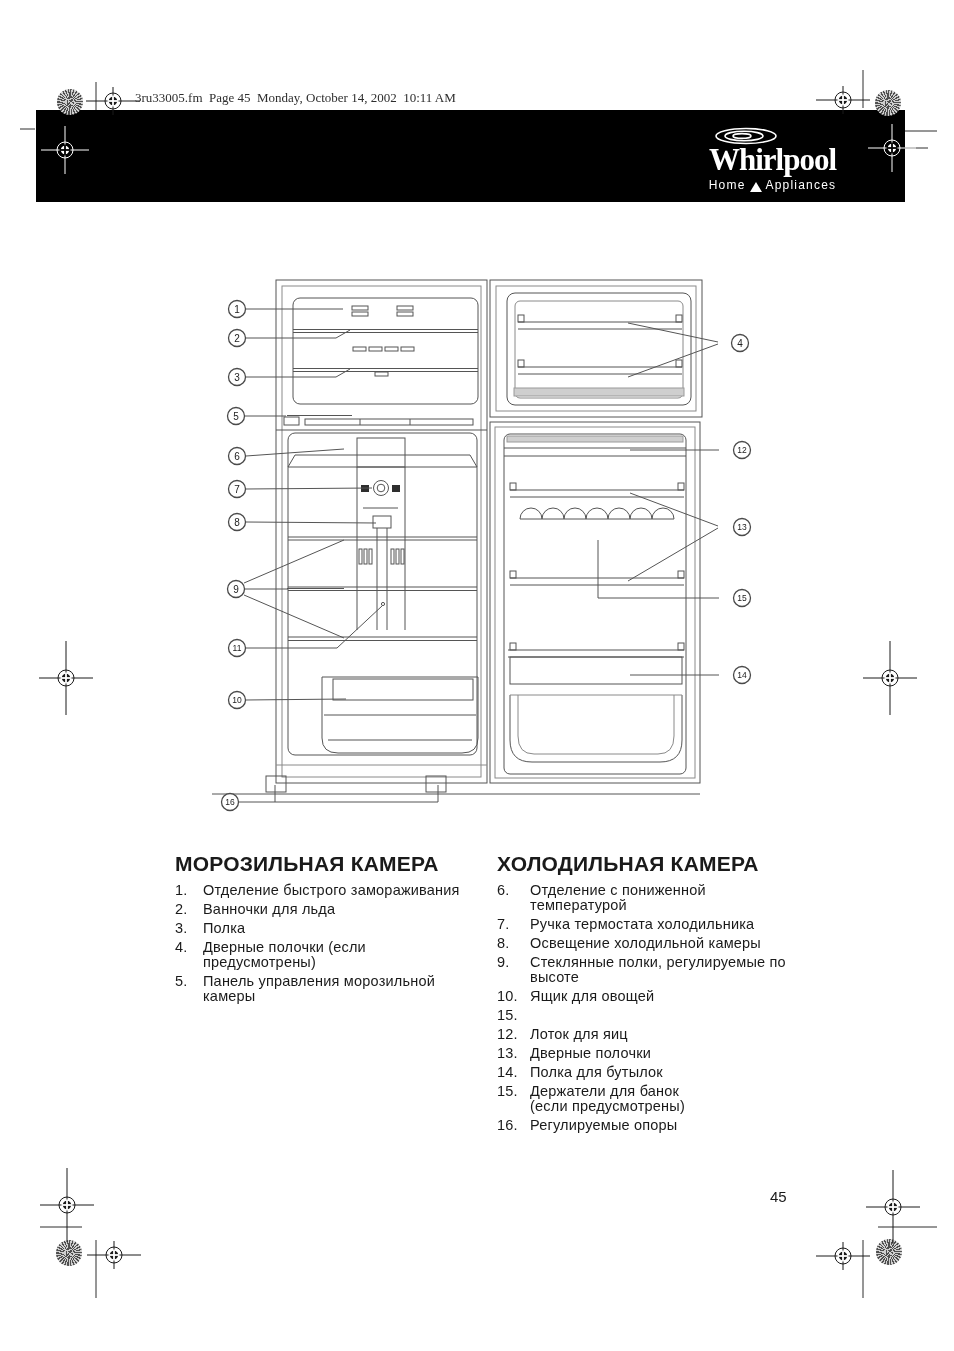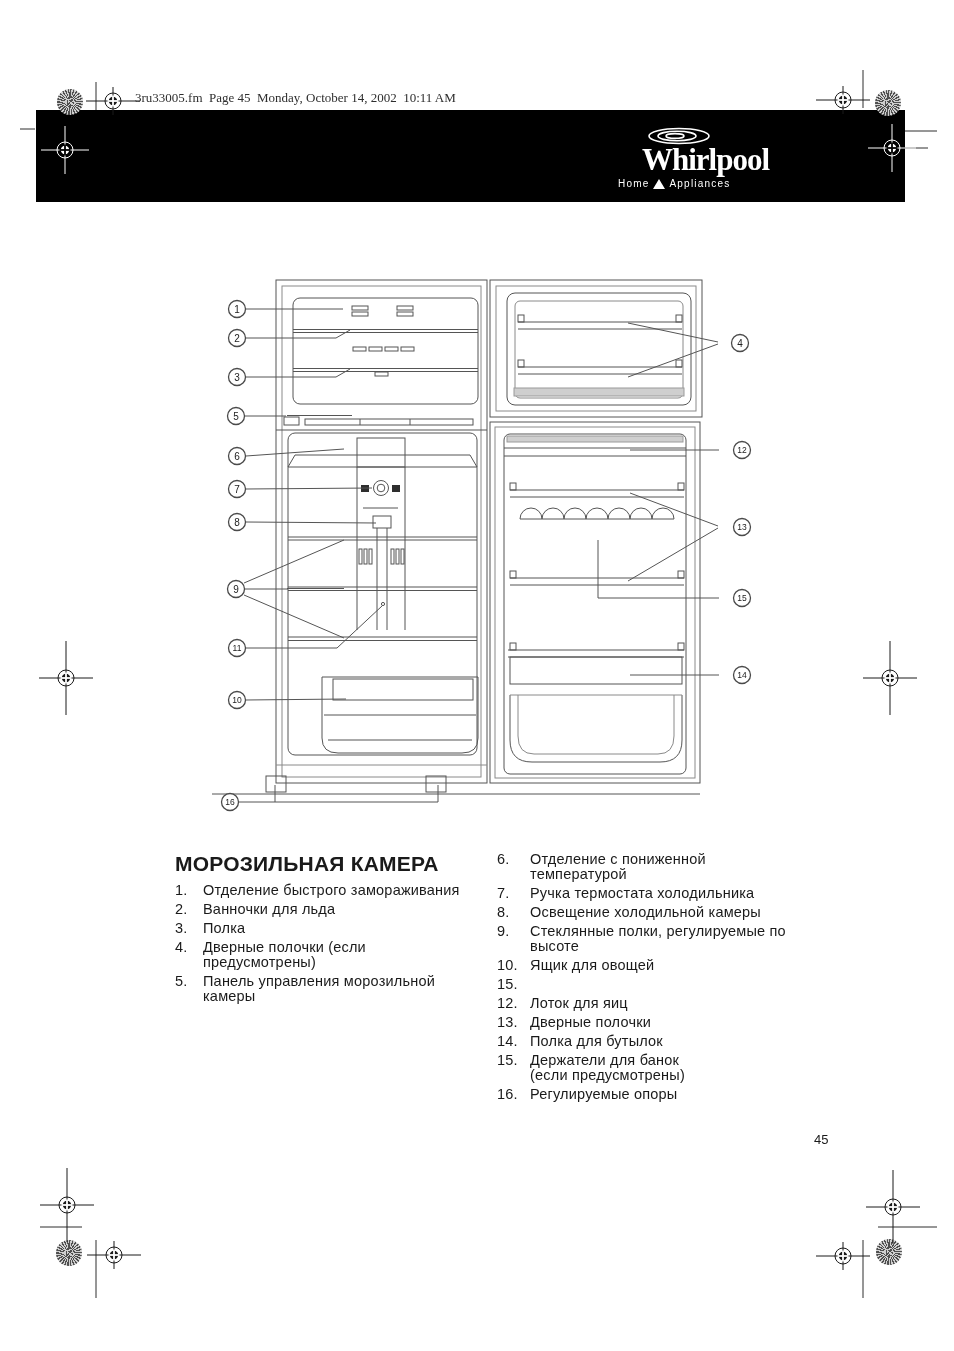--- a/index.html
+++ b/index.html
@@ -2,26 +2,26 @@
 <html><head>
 <meta charset="utf-8">
 <style>
   html,body{margin:0;padding:0;background:#e8e8e8;}
   .page{position:relative;width:954px;height:1351px;background:#ffffff;overflow:hidden;
         font-family:"Liberation Sans",sans-serif;color:#1a1a1a;}
   
   .file-info{position:absolute;left:135px;top:90px;font-family:"Liberation Serif",serif;
              font-size:13px;color:#2e2e2e;white-space:pre;}
   .banner{position:absolute;left:36px;top:110px;width:869px;height:92px;background:#000;z-index:1;}
-  .logo{position:absolute;left:618px;top:126px;width:175px;height:70px;z-index:2;text-align:center;}
+  .logo{position:absolute;left:685px;top:126px;width:175px;height:70px;z-index:2;text-align:center;}
   .logo .swirl{position:absolute;left:26px;top:0px;}
   .logo .word{position:absolute;left:0;top:18px;width:175px;font-family:"Liberation Serif",serif;
               font-weight:bold;font-size:31px;color:#fff;letter-spacing:-1px;line-height:1;}
-  .logo .tag{position:absolute;left:0;top:52px;width:175px;font-size:10px;color:#fff;
-             letter-spacing:1.2px;display:flex;align-items:flex-end;justify-content:flex-start;gap:4px;}
+  .logo .tag{position:absolute;left:0;top:52px;width:175px;font-size:12px;color:#fff;
+             letter-spacing:1.2px;display:flex;align-items:flex-end;justify-content:center;gap:4px;}
   .tri-up{display:inline-block;width:0;height:0;border-left:6px solid transparent;
           border-right:6px solid transparent;border-bottom:10px solid #fff;}
   
   .marks{position:absolute;left:0;top:0;width:954px;height:1351px;z-index:3;pointer-events:none;}
   .sunburst{position:absolute;width:26px;height:26px;border-radius:50%;z-index:2;
             background:repeating-conic-gradient(#4f4f4f 0deg 7deg,#cfcfcf 7deg 14deg);}
   
   .diagram{position:absolute;left:178px;top:272px;z-index:2;}
   .diagram line,.diagram rect,.diagram path,.diagram polyline,.diagram circle{
       stroke:#555;fill:none;stroke-width:1;}
@@ -34,21 +34,21 @@
   .diagram text.two{font-size:8.5px;}
   
   .col{position:absolute;width:310px;z-index:2;}
   .col h3{margin:0 0 7px 0;font-size:21px;font-weight:bold;letter-spacing:.2px;}
   .col .li{display:grid;margin-bottom:4px;font-size:14.5px;line-height:15px;letter-spacing:.2px;}
   .col-left{left:175px;top:852px;}
   .col-left .li{grid-template-columns:28px 1fr;}
   .col-right{left:497px;top:852px;width:330px;}
   .col-right .li{grid-template-columns:33px 1fr;}
   .col .txt{white-space:pre-line;}
-  .page-number{position:absolute;left:770px;top:1132px;font-size:13px;z-index:2;margin-left:44px;}
+  .page-number{position:absolute;left:770px;top:1188px;font-size:15px;z-index:2;}
 </style>
 </head>
 <body>
 
 <div class="page">
 
   <div class="file-info">3ru33005.fm  Page 45  Monday, October 14, 2002  10:11 AM</div>
 
   <div class="banner"></div>
   <div class="logo">
@@ -368,20 +368,21 @@
 
         <div class="li">
           <span class="num">5.</span>
           <span class="txt">Панель управления морозильной
 камеры</span>
         </div>
       </div>
   </div>
 
   <div class="col col-right">
+    <h3>ХОЛОДИЛЬНАЯ КАМЕРА</h3>
     <div>
 
         <div class="li">
           <span class="num">6.</span>
           <span class="txt">Отделение с пониженной
 температурой</span>
         </div>
 
         <div class="li">
           <span class="num">7.</span>

